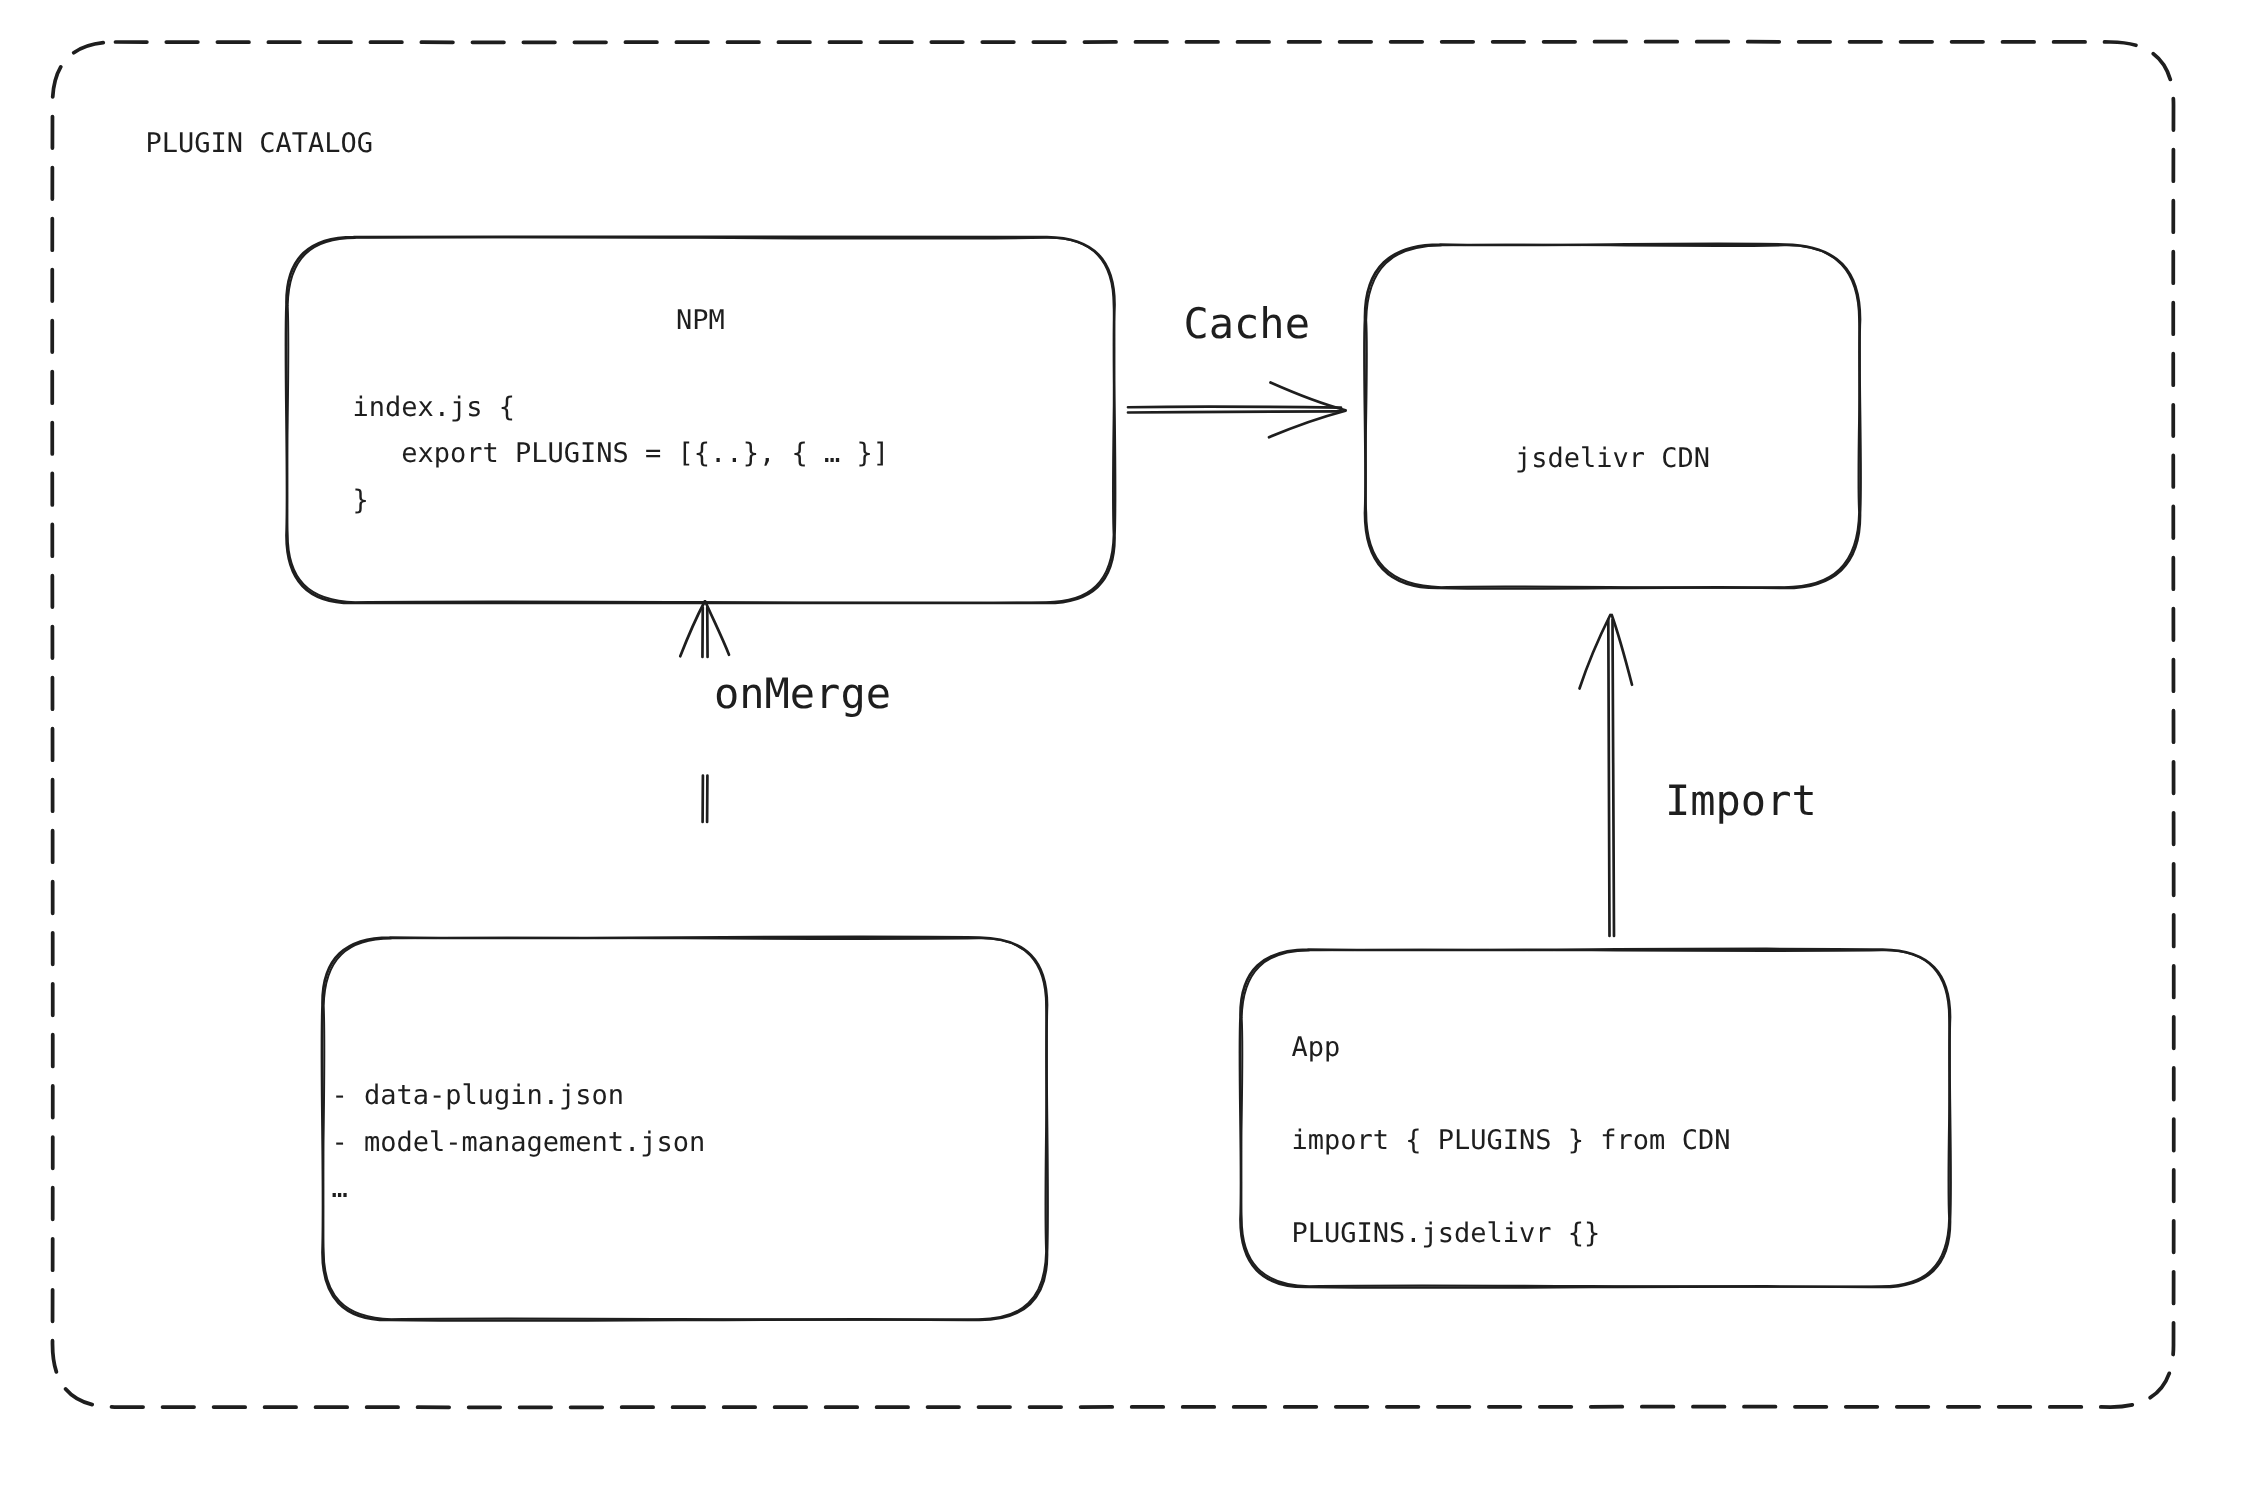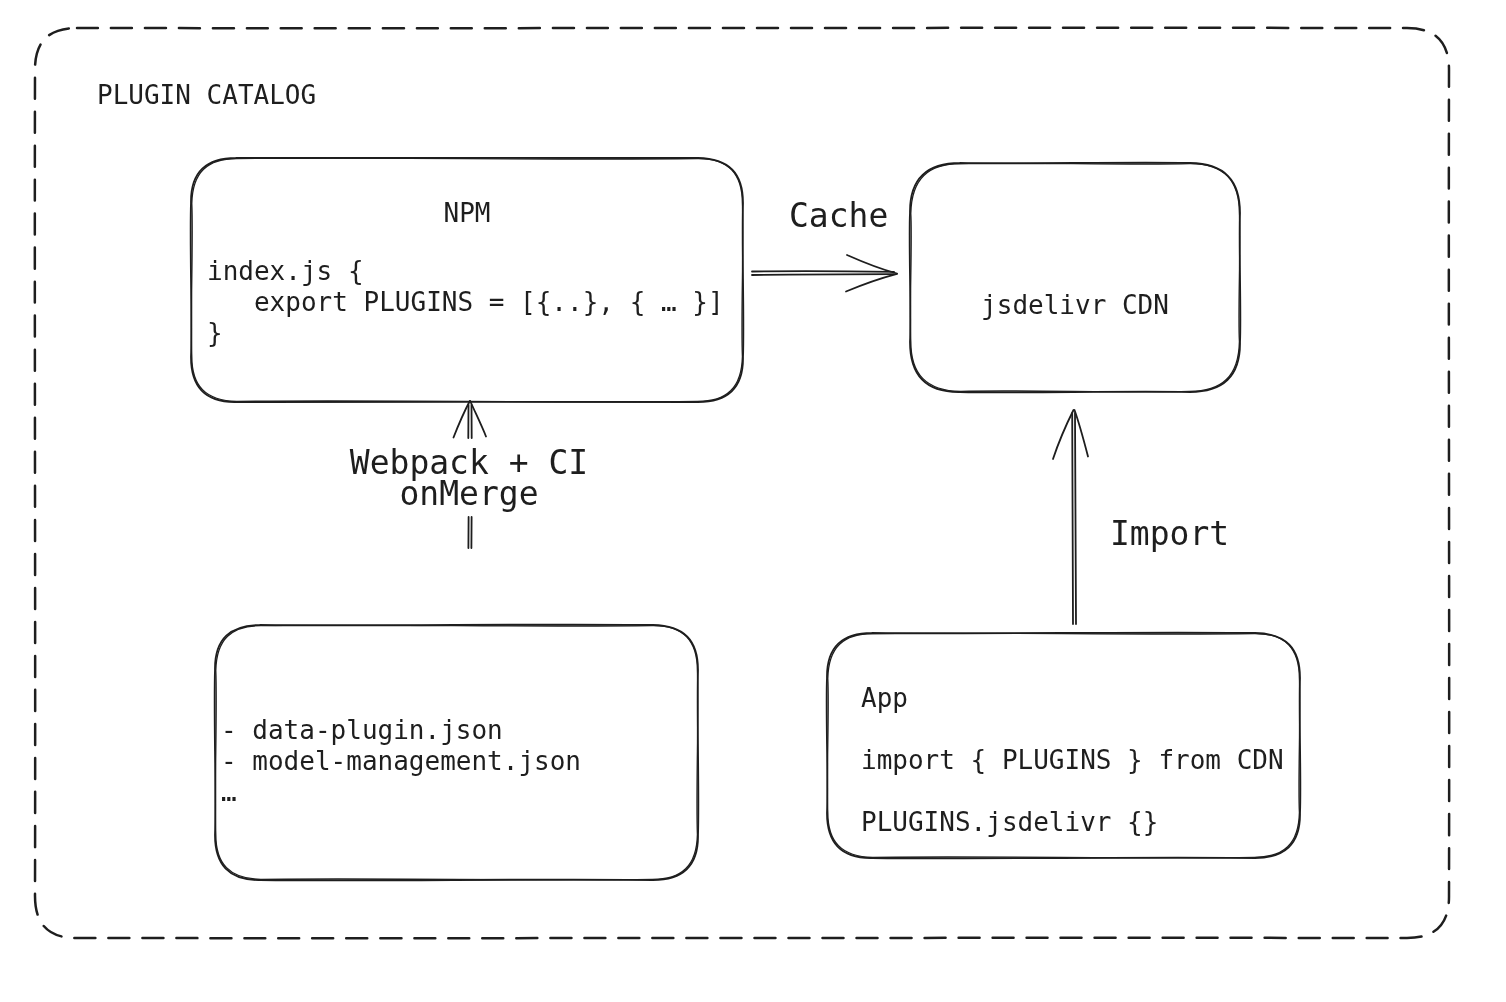--- a/index.html
+++ b/index.html
@@ -8,25 +8,25 @@
     width:1506px;height:1002px;
     background:#ffffff;
     font-family:"DejaVu Sans Mono","Liberation Mono",monospace;
     color:#1e1e1e;
     overflow:hidden;
   }
   svg.sketch{position:absolute;left:0;top:0;width:1506px;height:1002px;}
   .t{
     position:absolute;
     white-space:pre;
-    font-size:26px;
+    font-size:18px;
     line-height:31px;
     color:#1e1e1e;
   }
-  .t.small{font-size:33px;}
+  .t.small{font-size:28px;text-align:right;}
   pre.t{margin:0;font-family:inherit;}
   .node{position:absolute;}
   .ctr{text-align:center;}
 </style>
 </head>
 <body>
 
 <div class="canvas">
 
   <svg class="sketch" id="sketch" viewBox="0 0 1506 1002" fill="none">
@@ -68,33 +68,32 @@
         <path d="M1076 624 L1075 413" stroke="#1e1e1e" fill="none" stroke-width="1.8" stroke-linecap="round"></path>
         <path d="M1073.5 410 C1066 425 1058 444 1053 459" stroke="#1e1e1e" fill="none" stroke-width="1.8" stroke-linecap="round"></path>
         <path d="M1074.5 410 C1079.5 424 1084.5 443 1088 456.5" stroke="#1e1e1e" fill="none" stroke-width="1.8" stroke-linecap="round"></path>
       </g>
     </svg>
 
   <div class="t" style="left:97px;top:80px;">PLUGIN CATALOG</div>
 
   <div class="node" style="left:191px;top:158px;width:617px;height:244px;">
     <div class="t ctr" style="left:0;top:40px;width:552px;">NPM</div>
-    <pre class="t" style="left:16px;top:98px;">index.js {
+    <pre class="t" style="left:44px;top:98px;">index.js {
    export PLUGINS = [{..}, { … }]
 }</pre>
   </div>
 
   <div class="t small" style="left:789px;top:200px;">Cache</div>
 
   <div class="node" style="left:910px;top:163px;width:330px;height:229px;">
     <div class="t ctr" style="left:0;top:99px;width:330px;margin-top:28px;">jsdelivr CDN</div>
   </div>
 
   <div class="node" style="left:344px;top:447px;width:250px;">
-    <div class="t small ctr" style="position:static;width:250px;">Webpack + CI</div>
     <div class="t small ctr" style="position:static;width:250px;">onMerge</div>
   </div>
 
 
   <div class="node" style="left:215px;top:625px;width:483px;height:187px;">
     <pre class="t" style="left:6px;top:90px;">- data-plugin.json
 - model-management.json
 …</pre>
   </div>
 

